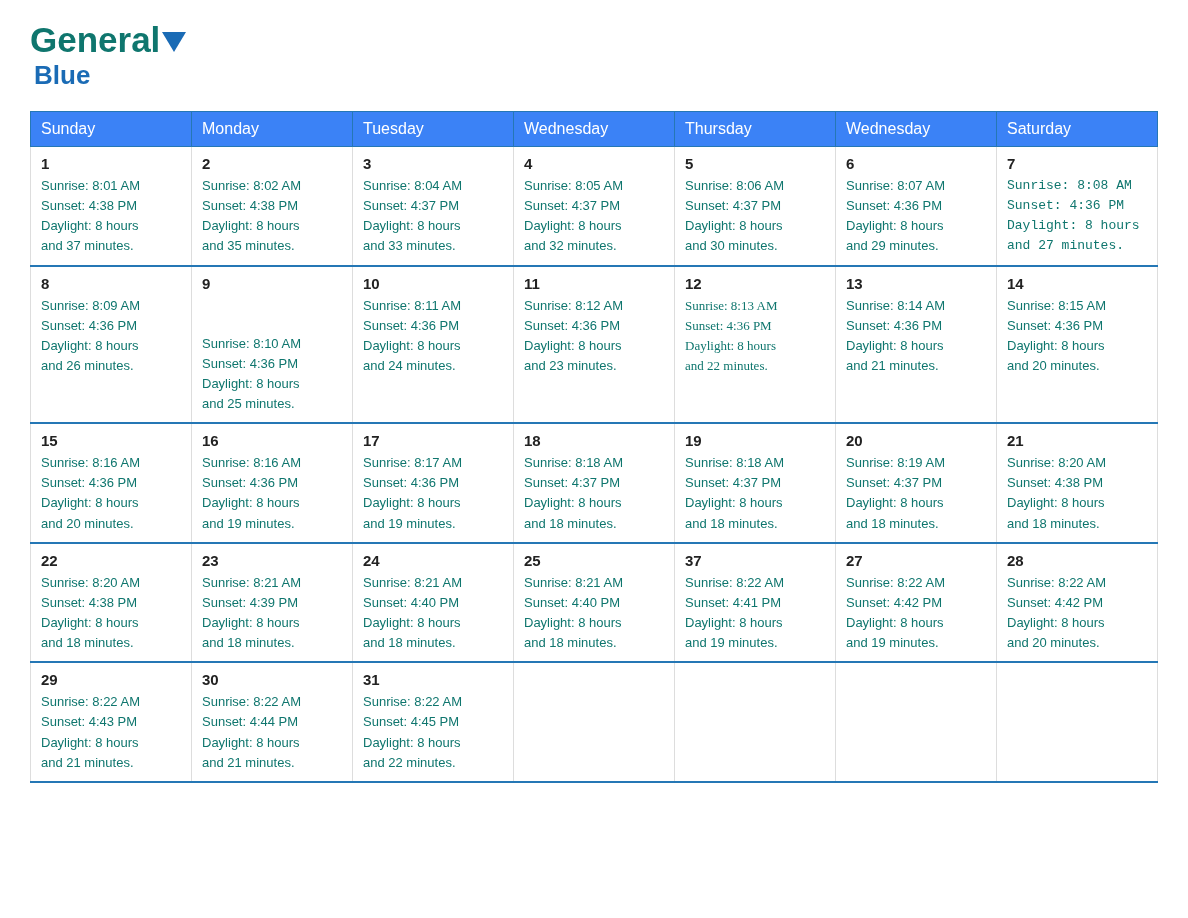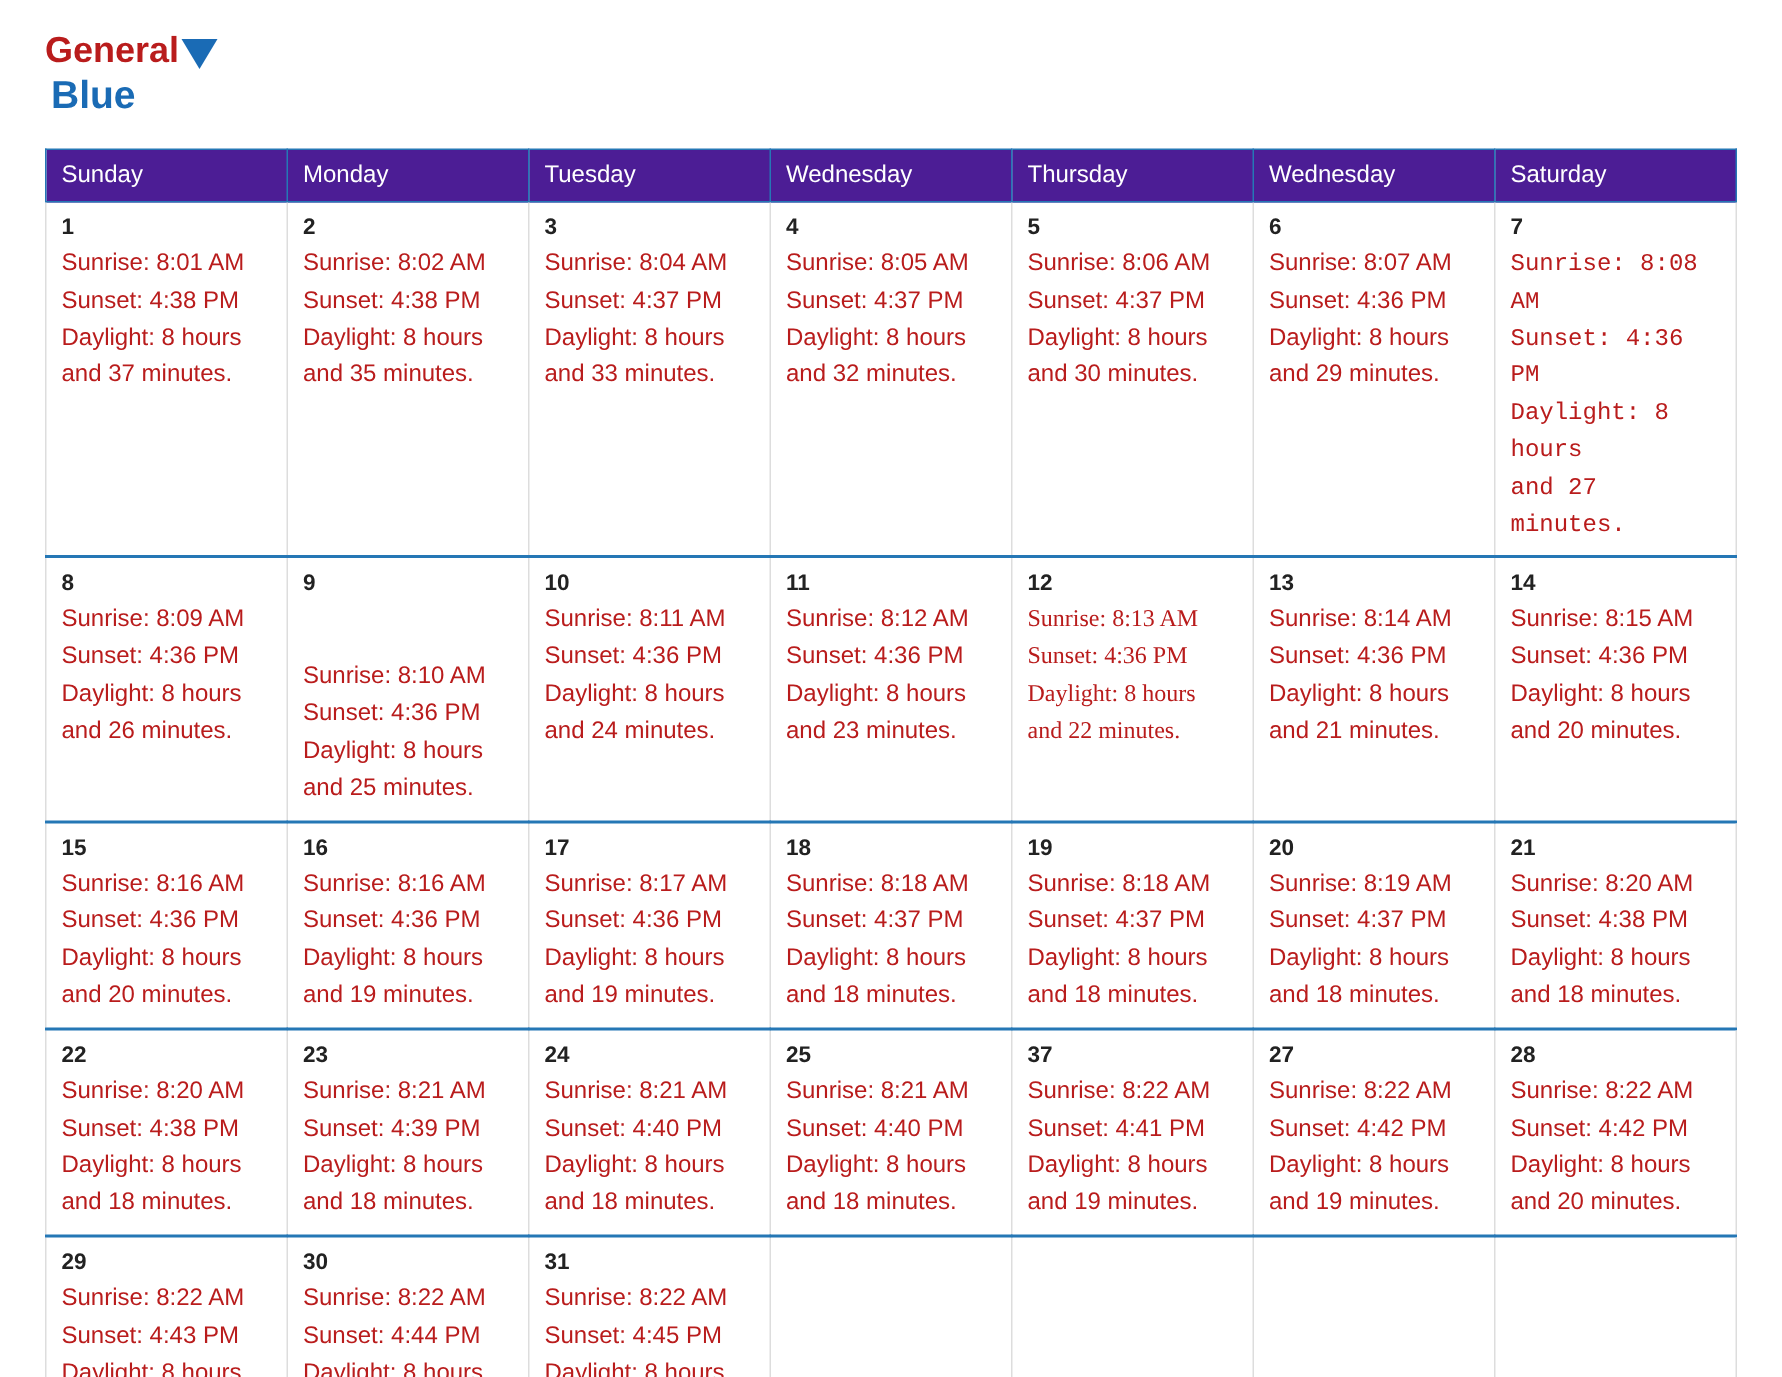--- a/index.html
+++ b/index.html
@@ -18,23 +18,23 @@
     }
     .logo {
       display: flex;
       flex-direction: column;
     }
     .logo-text {
       display: flex;
       align-items: center;
     }
     .logo-general {
-      font-size: 24px;
+      font-size: 35px;
       font-weight: bold;
-      color: #b91c1c;
+      color: #0f766e;
     }
     .logo-triangle {
       width: 0;
       height: 0;
       border-left: 12px solid transparent;
       border-right: 12px solid transparent;
       border-top: 20px solid #1a6bb5;
       display: inline-block;
       margin-left: 2px;
       margin-bottom: -4px;
@@ -58,21 +58,21 @@
       font-size: 20px;
       color: #555;
       margin-top: 4px;
     }
     table {
       width: 100%;
       border-collapse: collapse;
       table-layout: fixed;
     }
     thead tr {
-      background-color: #4c1d95;
+      background-color: #3b82f6;
     }
     thead th {
       color: #fff;
       font-size: 16px;
       font-weight: normal;
       padding: 8px 10px;
       text-align: left;
       border: 1px solid #2577b5;
     }
     tbody tr {
@@ -87,23 +87,23 @@
       height: 110px;
     }
     .day-num {
       font-size: 15px;
       font-weight: bold;
       display: block;
       margin-bottom: 4px;
       color: #222;
     }
     .day-info {
-      font-size: 16px;
+      font-size: 13px;
       line-height: 1.55;
-      color: #b91c1c;
+      color: #0f766e;
     }
     tbody tr:last-child td {
       height: 90px;
     }
   </style>
 </head>
 <body>
 
 <div class="header">
   <div class="logo">

